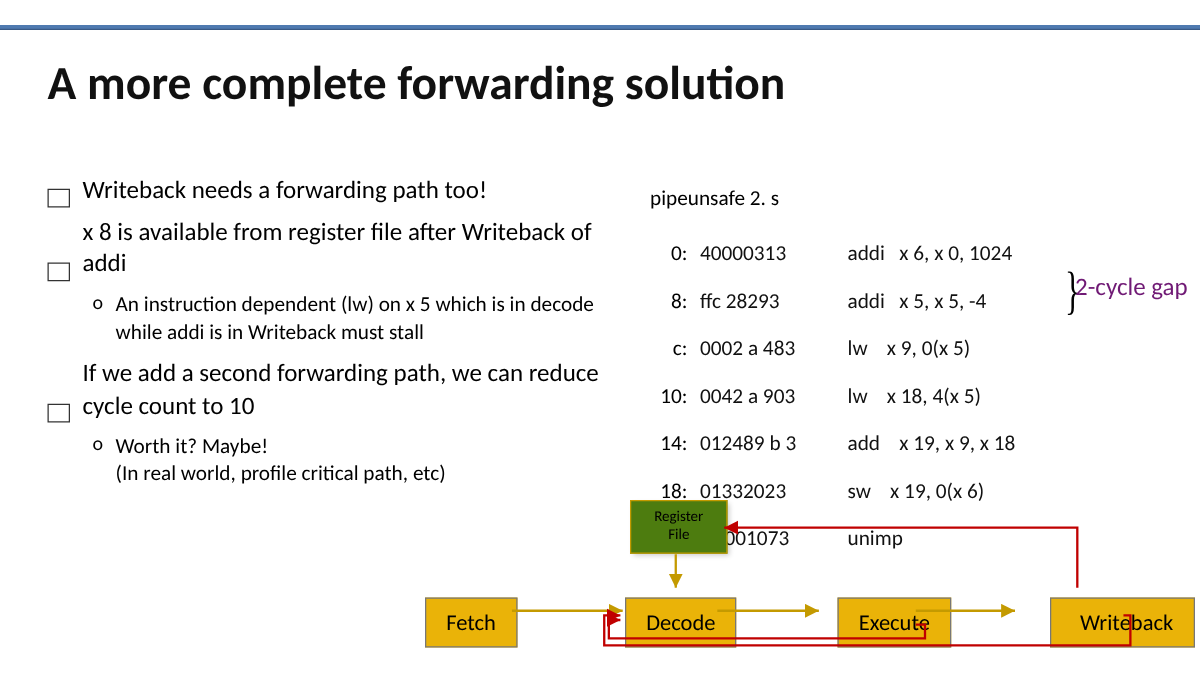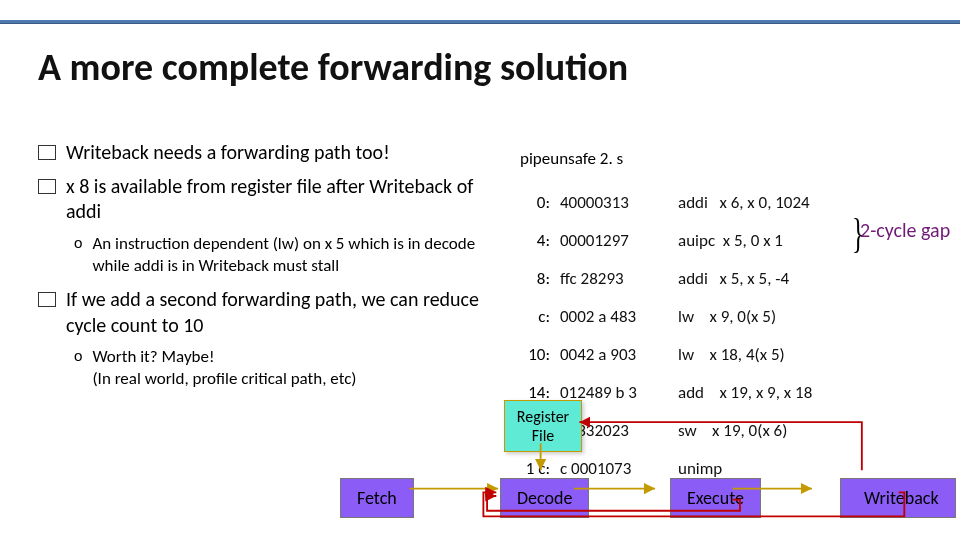--- a/index.html
+++ b/index.html
@@ -27,21 +27,21 @@
     color: #111;
   }
   .content {
     position: absolute;
     top: 140px;
     left: 38px;
     width: 460px;
     font-size: 20px;
     line-height: 1.28;
   }
-  .bullet { display: flex; margin-bottom: 8px; }
+  .bullet { display: flex; margin-bottom: 8px; align-items: flex-end; }
   .bullet .sq {
     flex: 0 0 18px;
     height: 15px;
     margin-top: 5px;
     margin-right: 10px;
     border: 1.5px solid #333;
     background: #fff;
   }
   .subbullet {
     display: flex;
@@ -90,27 +90,27 @@
     top: 400px;
     left: 60px;
     width: 880px;
     height: 120px;
   }
   .stage {
     position: absolute;
     padding: 8px 16px;
     border: 1.5px solid #777;
     font-size: 18px;
-    background: #8b5cf6;
+    background: #eab308;
   }
   .regfile {
     position: absolute;
     border: 1.5px solid #c49a00;
-    background: #5eead4;
-    font-size: 16px;
+    background: #4d7c0f;
+    font-size: 12px;
     text-align: center;
     padding: 6px 10px;
     line-height: 1.2;
     box-shadow: 2px 2px 4px rgba(0,0,0,0.2);
   }
   
   svg.arrows {
     position: absolute;
     top: 0; left: 0;
     width: 100%; height: 100%;
@@ -144,21 +144,20 @@
   <div class="subbullet">
     <div class="circ">o</div>
     <div style="white-space:pre-line;">Worth it? Maybe!
 (In real world, profile critical path, etc)</div>
   </div>
 </div>
 
 <div class="codeblock">
   <div class="filename">pipeunsafe 2. s</div>
   <div class="row"><span class="addr">0:</span><span class="hex">40000313</span><span class="mnem">addi   x 6, x 0, 1024</span></div>
-  <div class="row"><span class="addr">4:</span><span class="hex">00001297</span><span class="mnem">auipc  x 5, 0 x 1</span></div>
   <div class="row"><span class="addr">8:</span><span class="hex">ffc 28293</span><span class="mnem">addi   x 5, x 5, -4</span></div>
   <div class="row"><span class="addr">c:</span><span class="hex">0002 a 483</span><span class="mnem">lw    x 9, 0(x 5)</span></div>
   <div class="row"><span class="addr">10:</span><span class="hex">0042 a 903</span><span class="mnem">lw    x 18, 4(x 5)</span></div>
   <div class="row"><span class="addr">14:</span><span class="hex">012489 b 3</span><span class="mnem">add    x 19, x 9, x 18</span></div>
   <div class="row"><span class="addr">18:</span><span class="hex">01332023</span><span class="mnem">sw    x 19, 0(x 6)</span></div>
   <div class="row"><span class="addr">1 c:</span><span class="hex">c 0001073</span><span class="mnem">unimp</span></div>
 </div>
 
 <div class="brace">}</div>
 <div class="gapnote">2-cycle gap</div>

